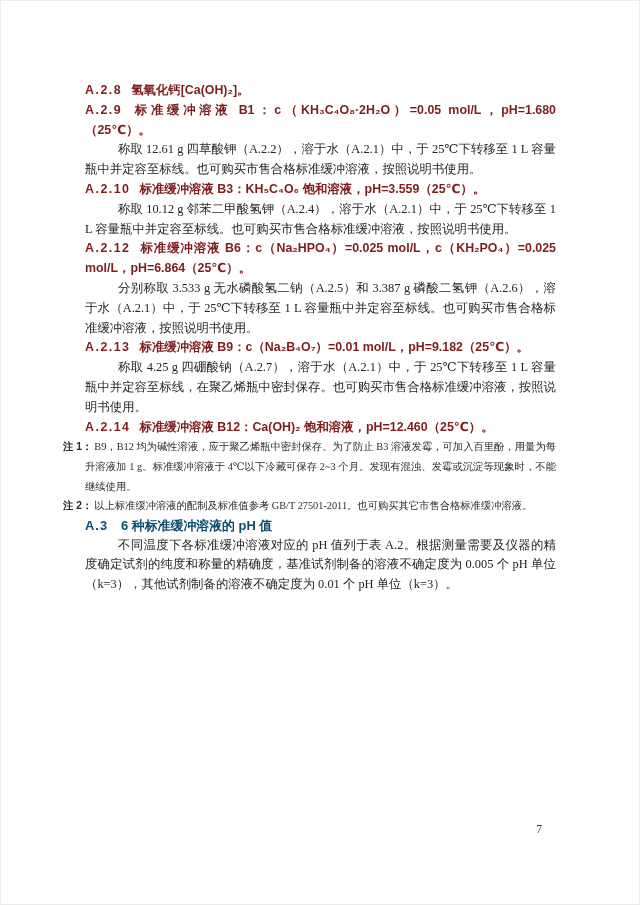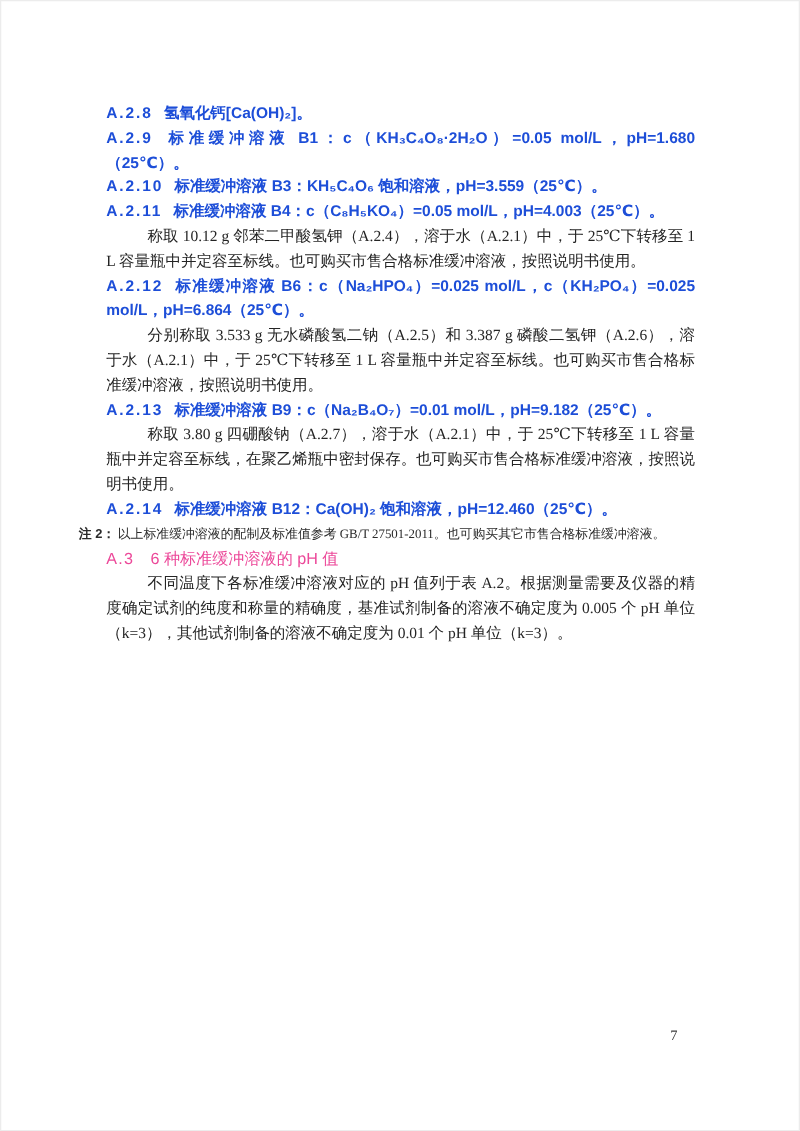--- a/index.html
+++ b/index.html
@@ -17,63 +17,64 @@
     font-size:12.4px;
     line-height:19.8px;
     color:#242424;
     text-align:justify;
   }
   .content p, .content h2 { margin:0; padding:0; }
   .para.indent { text-indent:33px; }
   .clause {
     font-family:"Liberation Sans","DejaVu Sans",sans-serif;
     font-weight:bold;
-    color:#1d4ed8;
+    color:#7f1d1d;
   }
   .clause .num { letter-spacing:1.5px; margin-right:9px; white-space:nowrap; }
   .note {
     font-size:10.3px;
     line-height:19.6px;
     padding-left:45px;
     text-indent:-22px;
     color:#2a2a2a;
   }
   .note-label {
     font-family:"Liberation Sans","DejaVu Sans",sans-serif;
     font-weight:bold;
     margin-right:2px;
   }
   .heading {
     font-family:"Liberation Sans","DejaVu Sans",sans-serif;
-    font-weight:normal;
+    font-weight:bold;
     font-size:12.9px;
-    color:#ec4899;
+    color:#0c4a6e;
     margin:12px 0 16px 0;
   }
   .heading .num { letter-spacing:1px; margin-right:13px; }
   .page-number {
     position:absolute;
     left:528px; top:823px; width:22px;
     text-align:center;
     font-size:11.5px;
     color:#3a3a3a;
   }
 </style>
 </head>
 <body>
 
 <div class="content" id="content">
     <p class="clause"><span class="num">A.2.8</span><span>氢氧化钙[Ca(OH)₂]。</span></p>
     <p class="clause"><span class="num">A.2.9</span><span>标准缓冲溶液 B1：c（KH₃C₄O₈·2H₂O）=0.05 mol/L，pH=1.680（25℃）。</span></p>
+    <p class="para indent">称取 12.61 g 四草酸钾（A.2.2），溶于水（A.2.1）中，于 25℃下转移至 1 L 容量瓶中并定容至标线。也可购买市售合格标准缓冲溶液，按照说明书使用。</p>
     <p class="clause"><span class="num">A.2.10</span><span>标准缓冲溶液 B3：KH₅C₄O₆ 饱和溶液，pH=3.559（25℃）。</span></p>
-    <p class="clause"><span class="num">A.2.11</span><span>标准缓冲溶液 B4：c（C₈H₅KO₄）=0.05 mol/L，pH=4.003（25℃）。</span></p>
     <p class="para indent">称取 10.12 g 邻苯二甲酸氢钾（A.2.4），溶于水（A.2.1）中，于 25℃下转移至 1 L 容量瓶中并定容至标线。也可购买市售合格标准缓冲溶液，按照说明书使用。</p>
     <p class="clause"><span class="num">A.2.12</span><span>标准缓冲溶液 B6：c（Na₂HPO₄）=0.025 mol/L，c（KH₂PO₄）=0.025 mol/L，pH=6.864（25℃）。</span></p>
     <p class="para indent">分别称取 3.533 g 无水磷酸氢二钠（A.2.5）和 3.387 g 磷酸二氢钾（A.2.6），溶于水（A.2.1）中，于 25℃下转移至 1 L 容量瓶中并定容至标线。也可购买市售合格标准缓冲溶液，按照说明书使用。</p>
     <p class="clause"><span class="num">A.2.13</span><span>标准缓冲溶液 B9：c（Na₂B₄O₇）=0.01 mol/L，pH=9.182（25℃）。</span></p>
-    <p class="para indent">称取 3.80 g 四硼酸钠（A.2.7），溶于水（A.2.1）中，于 25℃下转移至 1 L 容量瓶中并定容至标线，在聚乙烯瓶中密封保存。也可购买市售合格标准缓冲溶液，按照说明书使用。</p>
+    <p class="para indent">称取 4.25 g 四硼酸钠（A.2.7），溶于水（A.2.1）中，于 25℃下转移至 1 L 容量瓶中并定容至标线，在聚乙烯瓶中密封保存。也可购买市售合格标准缓冲溶液，按照说明书使用。</p>
     <p class="clause"><span class="num">A.2.14</span><span>标准缓冲溶液 B12：Ca(OH)₂ 饱和溶液，pH=12.460（25℃）。</span></p>
+    <p class="note"><span class="note-label">注 1：</span><span>B9，B12 均为碱性溶液，应于聚乙烯瓶中密封保存。为了防止 B3 溶液发霉，可加入百里酚，用量为每升溶液加 1 g。标准缓冲溶液于 4℃以下冷藏可保存 2~3 个月。发现有混浊、发霉或沉淀等现象时，不能继续使用。</span></p>
     <p class="note"><span class="note-label">注 2：</span><span>以上标准缓冲溶液的配制及标准值参考 GB/T 27501-2011。也可购买其它市售合格标准缓冲溶液。</span></p>
     <h2 class="heading"><span class="num">A.3</span><span>6 种标准缓冲溶液的 pH 值</span></h2>
     <p class="para indent">不同温度下各标准缓冲溶液对应的 pH 值列于表 A.2。根据测量需要及仪器的精度确定试剂的纯度和称量的精确度，基准试剂制备的溶液不确定度为 0.005 个 pH 单位（k=3），其他试剂制备的溶液不确定度为 0.01 个 pH 单位（k=3）。</p>
   </div>
 
 <div class="page-number">7</div>
 
 </body></html>

